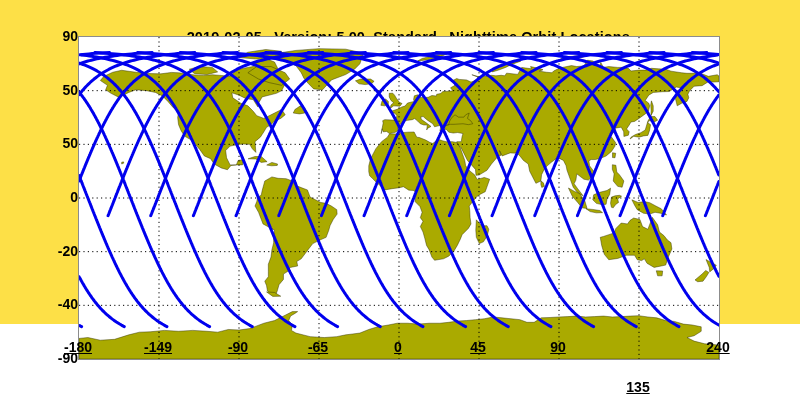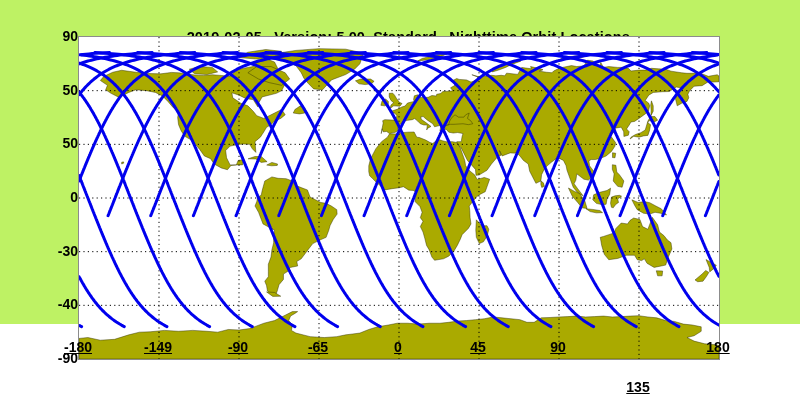--- a/index.html
+++ b/index.html
@@ -11,21 +11,21 @@
     width: 800px;
     height: 400px;
     overflow: hidden;
     font-family: "Liberation Sans", sans-serif;
   }
 
   #figure {
     position: relative;
     width: 800px;
     height: 324px;
-    background: #bef264;
+    background: #fde047;
   }
 
   
   #title-bar {
     position: absolute;
     left: 0;
     top: 13px;
     width: 800px;
     text-align: center;
     font-size: 14.5px;
@@ -186,29 +186,29 @@
           <path d="M29.12,-81.34 L27.07,-81.24 L25.07,-81.12 L23.12,-81.00 L21.23,-80.86 L19.39,-80.72 L17.60,-80.56 L15.87,-80.40 L14.19,-80.24 L12.57,-80.06 L11.00,-79.88 L9.48,-79.69 L8.02,-79.50 L6.61,-79.30 L5.24,-79.09 L3.93,-78.88 L2.66,-78.67 L1.43,-78.45 L0.25,-78.22 L-0.90,-77.99 L-2.00,-77.76 L-3.06,-77.53 L-4.09,-77.29 L-5.09,-77.04 L-6.05,-76.80 L-6.98,-76.55 L-7.88,-76.30 L-8.74,-76.04 L-9.59,-75.79 L-10.40,-75.53 L-11.19,-75.27 L-11.95,-75.00 L-12.70,-74.74 L-13.42,-74.47 L-14.11,-74.20 L-14.79,-73.93 L-15.45,-73.66 L-16.09,-73.39 L-16.71,-73.11 L-17.32,-72.83 L-17.91,-72.56 L-18.48,-72.28 L-19.04,-72.00 L-19.59,-71.71 L-20.12,-71.43 L-20.63,-71.15 L-21.14,-70.86 L-21.63,-70.58 L-22.11,-70.29 L-22.58,-70.00 L-23.04,-69.72 L-23.49,-69.43 L-23.93,-69.14 L-24.36,-68.85 L-24.78,-68.56 L-25.20,-68.26 L-25.60,-67.97 L-26.00,-67.68 L-26.38,-67.38 L-26.76,-67.09 L-27.14,-66.79 L-27.50,-66.50 L-27.86,-66.20 L-28.22,-65.91 L-28.56,-65.61 L-28.90,-65.31 L-29.24,-65.01 L-29.57,-64.72 L-29.89,-64.42 L-30.21,-64.12 L-30.52,-63.82 L-30.83,-63.52 L-31.13,-63.22 L-31.43,-62.92 L-31.73,-62.62 L-32.02,-62.32 L-32.30,-62.01 L-32.58,-61.71 L-32.86,-61.41 L-33.14,-61.11 L-33.41,-60.81 L-33.67,-60.50 L-33.94,-60.20 L-34.20,-59.90 L-34.45,-59.59 L-34.71,-59.29 L-34.96,-58.98 L-35.20,-58.68 L-35.45,-58.38 L-35.69,-58.07 L-35.93,-57.77 L-36.16,-57.46 L-36.40,-57.15 L-36.63,-56.85 L-36.86,-56.54 L-37.08,-56.24 L-37.31,-55.93 L-37.53,-55.63 L-37.75,-55.32 L-37.97,-55.01 L-38.18,-54.71 L-38.39,-54.40 L-38.60,-54.09 L-38.81,-53.78 L-39.02,-53.48 L-39.23,-53.17 L-39.43,-52.86 L-39.63,-52.55 L-39.83,-52.25 L-40.03,-51.94 L-40.23,-51.63 L-40.42,-51.32 L-40.61,-51.01 L-40.81,-50.70 L-41.00,-50.40 L-41.19,-50.09 L-41.37,-49.78 L-41.56,-49.47 L-41.75,-49.16 L-41.93,-48.85 L-42.11,-48.54 L-42.29,-48.23 L-42.47,-47.92 L-42.65,-47.61 L-42.83,-47.30 L-43.01,-46.99 L-43.18,-46.69 L-43.35,-46.38 L-43.53,-46.07 L-43.70,-45.76 L-43.87,-45.45 L-44.04,-45.14 L-44.21,-44.83 L-44.38,-44.52 L-44.54,-44.20 L-44.71,-43.89 L-44.88,-43.58 L-45.04,-43.27 L-45.20,-42.96 L-45.37,-42.65 L-45.53,-42.34 L-45.69,-42.03 L-45.85,-41.72 L-46.01,-41.41 L-46.17,-41.10 L-46.32,-40.79 L-46.48,-40.48 L-46.64,-40.17 L-46.79,-39.85 L-46.95,-39.54 L-47.10,-39.23 L-47.26,-38.92 L-47.41,-38.61 L-47.56,-38.30 L-47.71,-37.99 L-47.87,-37.67 L-48.02,-37.36 L-48.17,-37.05 L-48.31,-36.74 L-48.46,-36.43 L-48.61,-36.12 L-48.76,-35.81 L-48.91,-35.49 L-49.05,-35.18 L-49.20,-34.87 L-49.34,-34.56 L-49.49,-34.25 L-49.63,-33.93 L-49.78,-33.62 L-49.92,-33.31 L-50.06,-33.00 L-50.21,-32.69 L-50.35,-32.37 L-50.49,-32.06 L-50.63,-31.75 L-50.77,-31.44 L-50.91,-31.13 L-51.05,-30.81 L-51.19,-30.50 L-51.33,-30.19 L-51.47,-29.88 L-51.61,-29.56 L-51.75,-29.25 L-51.89,-28.94 L-52.02,-28.63 L-52.16,-28.31 L-52.30,-28.00 L-52.44,-27.69 L-52.57,-27.38 L-52.71,-27.06 L-52.84,-26.75 L-52.98,-26.44 L-53.11,-26.13 L-53.25,-25.81 L-53.38,-25.50 L-53.52,-25.19 L-53.65,-24.88 L-53.78,-24.56 L-53.92,-24.25 L-54.05,-23.94 L-54.18,-23.62 L-54.31,-23.31 L-54.45,-23.00 L-54.58,-22.69 L-54.71,-22.37 L-54.84,-22.06 L-54.97,-21.75 L-55.10,-21.43 L-55.23,-21.12 L-55.36,-20.81 L-55.49,-20.50 L-55.62,-20.18 L-55.75,-19.87 L-55.88,-19.56 L-56.01,-19.24 L-56.14,-18.93 L-56.27,-18.62 L-56.40,-18.30 L-56.53,-17.99 L-56.66,-17.68 L-56.79,-17.36 L-56.91,-17.05 L-57.04,-16.74 L-57.17,-16.43 L-57.30,-16.11 L-57.43,-15.80 L-57.55,-15.49 L-57.68,-15.17 L-57.81,-14.86 L-57.93,-14.55 L-58.06,-14.23 L-58.19,-13.92 L-58.31,-13.61 L-58.44,-13.29 L-58.57,-12.98 L-58.69,-12.67 L-58.82,-12.35 L-58.95,-12.04 L-59.07,-11.73 L-59.20,-11.41 L-59.32,-11.10 L-59.45,-10.79 L-59.57,-10.47 L-59.70,-10.16 L-59.82,-9.85 L-59.95,-9.53 L-60.07,-9.22 L-60.20,-8.91 L-60.32,-8.59 L-60.45,-8.28 L-60.57,-7.97 L-60.70,-7.65 L-60.82,-7.34 L-60.95,-7.03 L-61.07,-6.71 L-61.20,-6.40 L-61.32,-6.09 L-61.45,-5.77 L-61.57,-5.46 L-61.69,-5.15 L-61.82,-4.83 L-61.94,-4.52 L-62.07,-4.21 L-62.19,-3.89 L-62.31,-3.58 L-62.44,-3.27 L-62.56,-2.95 L-62.69,-2.64 L-62.81,-2.33 L-62.93,-2.01 L-63.06,-1.70 L-63.18,-1.39 L-63.31,-1.07 L-63.43,-0.76 L-63.55,-0.45 L-63.68,-0.13 L-63.80,0.18 L-63.93,0.49 L-64.05,0.81 L-64.17,1.12 L-64.30,1.44 L-64.42,1.75 L-64.54,2.06 L-64.67,2.38 L-64.79,2.69 L-64.92,3.00 L-65.04,3.32 L-65.16,3.63 L-65.29,3.94 L-65.41,4.26 L-65.54,4.57 L-65.66,4.88 L-65.79,5.20 L-65.91,5.51 L-66.03,5.82 L-66.16,6.14 L-66.28,6.45 L-66.41,6.76 L-66.53,7.08 L-66.66,7.39 L-66.78,7.70 L-66.91,8.02 L-67.03,8.33 L-67.16,8.64 L-67.28,8.96 L-67.41,9.27 L-67.53,9.58 L-67.66,9.90" fill="none" stroke="#0000ee" stroke-width="3" stroke-linecap="round" stroke-linejoin="round" vector-effect="non-scaling-stroke"></path>
         </g>
     </svg>
   </div>
 
   <div id="ytick-labels">
       <div class="ytick-label" style="top: 29px;">90</div>
       <div class="ytick-label" style="top: 82.6667px;">50</div>
       <div class="ytick-label" style="top: 136.333px;">50</div>
       <div class="ytick-label" style="top: 190px;">0</div>
-      <div class="ytick-label" style="top: 243.667px;">-30</div>
+      <div class="ytick-label" style="top: 243.667px;">-20</div>
       <div class="ytick-label" style="top: 297.333px;">-40</div>
       <div class="ytick-label" style="top: 351px;">-90</div>
     </div>
   <div id="xtick-labels">
       <div class="xtick-label" style="left: 78px;">-180</div>
       <div class="xtick-label" style="left: 158px;">-149</div>
       <div class="xtick-label" style="left: 238px;">-90</div>
       <div class="xtick-label" style="left: 318px;">-65</div>
       <div class="xtick-label" style="left: 398px;">0</div>
       <div class="xtick-label" style="left: 478px;">45</div>
       <div class="xtick-label" style="left: 558px;">90</div>
       <div class="xtick-label" style="left: 638px; margin-top: 40px;">135</div>
-      <div class="xtick-label" style="left: 718px;">180</div>
+      <div class="xtick-label" style="left: 718px;">240</div>
     </div>
 
 </div>
 
 </body></html>

